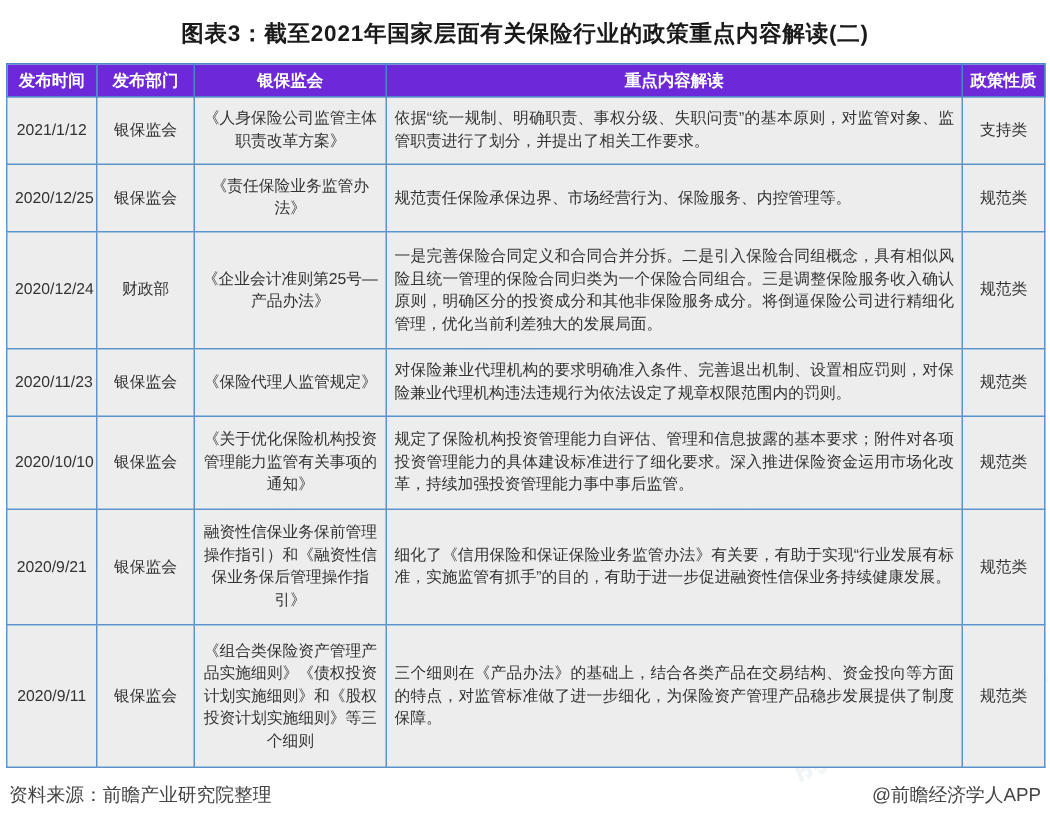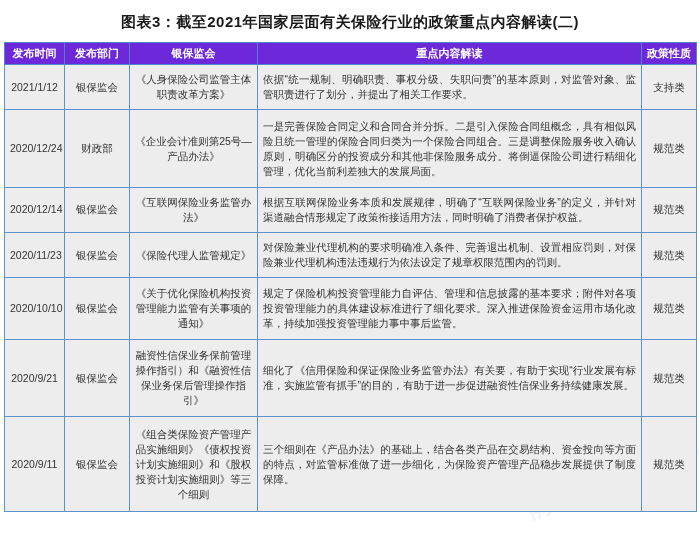--- a/index.html
+++ b/index.html
@@ -112,31 +112,31 @@
       </thead>
       <tbody>
           <tr>
             <td class="col-date">2021/1/12</td>
             <td class="col-dept">银保监会</td>
             <td class="col-policy">《人身保险公司监管主体职责改革方案》</td>
             <td class="col-content">依据“统一规制、明确职责、事权分级、失职问责”的基本原则，对监管对象、监管职责进行了划分，并提出了相关工作要求。</td>
             <td class="col-nature">支持类</td>
           </tr>
           <tr>
+            <td class="col-date">2020/12/25</td>
+            <td class="col-dept">银保监会</td>
+            <td class="col-policy">《责任保险业务监管办法》</td>
+            <td class="col-content">规范责任保险承保边界、市场经营行为、保险服务、内控管理等。</td>
+            <td class="col-nature">规范类</td>
+          </tr>
+          <tr>
             <td class="col-date">2020/12/24</td>
             <td class="col-dept">财政部</td>
             <td class="col-policy">《企业会计准则第25号—产品办法》</td>
             <td class="col-content">一是完善保险合同定义和合同合并分拆。二是引入保险合同组概念，具有相似风险且统一管理的保险合同归类为一个保险合同组合。三是调整保险服务收入确认原则，明确区分的投资成分和其他非保险服务成分。将倒逼保险公司进行精细化管理，优化当前利差独大的发展局面。</td>
-            <td class="col-nature">规范类</td>
-          </tr>
-          <tr>
-            <td class="col-date">2020/12/14</td>
-            <td class="col-dept">银保监会</td>
-            <td class="col-policy">《互联网保险业务监管办法》</td>
-            <td class="col-content">根据互联网保险业务本质和发展规律，明确了“互联网保险业务”的定义，并针对渠道融合情形规定了政策衔接适用方法，同时明确了消费者保护权益。</td>
             <td class="col-nature">规范类</td>
           </tr>
           <tr>
             <td class="col-date">2020/11/23</td>
             <td class="col-dept">银保监会</td>
             <td class="col-policy">《保险代理人监管规定》</td>
             <td class="col-content">对保险兼业代理机构的要求明确准入条件、完善退出机制、设置相应罚则，对保险兼业代理机构违法违规行为依法设定了规章权限范围内的罚则。</td>
             <td class="col-nature">规范类</td>
           </tr>
           <tr>
@@ -157,14 +157,18 @@
             <td class="col-date">2020/9/11</td>
             <td class="col-dept">银保监会</td>
             <td class="col-policy">《组合类保险资产管理产品实施细则》《债权投资计划实施细则》和《股权投资计划实施细则》等三个细则</td>
             <td class="col-content">三个细则在《产品办法》的基础上，结合各类产品在交易结构、资金投向等方面的特点，对监管标准做了进一步细化，为保险资产管理产品稳步发展提供了制度保障。</td>
             <td class="col-nature">规范类</td>
           </tr>
         </tbody>
     </table>
   </div>
 
+  <div class="footer">
+    <span class="source-note">资料来源：前瞻产业研究院整理</span>
+    <span class="credit-note">@前瞻经济学人APP</span>
+  </div>
 
 </div>
 
 </body></html>

